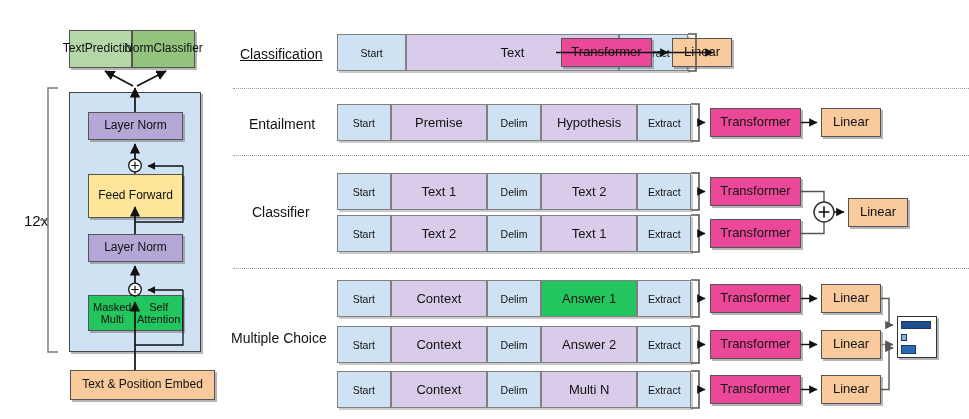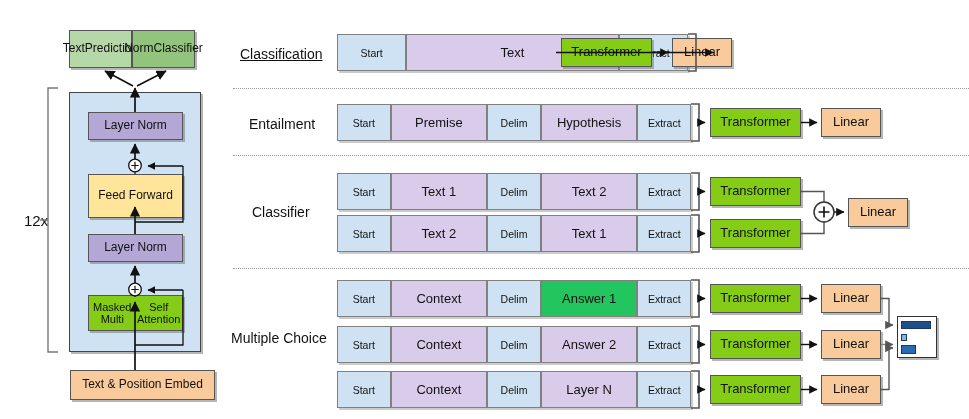--- a/index.html
+++ b/index.html
@@ -6,26 +6,26 @@
   body{width:969px;height:419px;position:relative;overflow:hidden;
        font-family:"Liberation Sans","DejaVu Sans",sans-serif;color:#111;}
   #stage{position:absolute;left:0;top:0;width:969px;height:419px;}
 
   
   .blk{position:absolute;box-sizing:border-box;border:1.3px solid #555;
        display:flex;align-items:center;justify-content:center;
        text-align:center;line-height:1.12;color:#111;}
   .shadow{box-shadow:2px 2px 0 rgba(120,120,120,.55);}
   .c-violet {background:#b4a7d6;}
-  .c-green  {background:#84cc16;}
+  .c-green  {background:#ec4899;}
   .c-greenL {background:#b6d7a8;}
   .c-greenD {background:#93c47d;}
   .c-orange {background:#f9cb9c;}
   .c-yellow {background:#ffe599;}
-  .c-pink   {background:#84cc16;}
+  .c-pink   {background:#22c55e;}
   .c-lblue  {background:#cfe2f3;}
 
   
   .tok{position:absolute;box-sizing:border-box;border:1px solid #808080;
        display:flex;align-items:center;justify-content:center;
        font-size:10.5px;color:#111;}
   .tok.big{font-size:13px;}
 
   .lbl{position:absolute;font-size:14px;color:#111;white-space:nowrap;}
   .lbl.small{font-size:11.5px;}
@@ -186,21 +186,21 @@
       <div class="tok" style="left: 337px; top: 371px; width: 53.5225px; height: 37px; background: rgb(207, 226, 243);">
         <span>Start</span>
       </div>
       <div class="tok big" style="left: 390.523px; top: 371px; width: 96.7162px; height: 37px; background: rgb(217, 204, 234);">
         <span>Context</span>
       </div>
       <div class="tok" style="left: 487.239px; top: 371px; width: 53.5225px; height: 37px; background: rgb(207, 226, 243);">
         <span>Delim</span>
       </div>
       <div class="tok big" style="left: 540.761px; top: 371px; width: 96.7162px; height: 37px; background: rgb(217, 204, 234);">
-        <span>Layer N</span>
+        <span>Multi N</span>
       </div>
       <div class="tok" style="left: 637.477px; top: 371px; width: 53.5225px; height: 37px; background: rgb(207, 226, 243);">
         <span>Extract</span>
       </div>
       <div style="position: absolute; left: 337px; top: 371px; width: 354px; height: 37px; border: 1.2px solid rgb(128, 128, 128); box-sizing: border-box; box-shadow: rgba(140, 140, 140, 0.45) 2px 2px 0px; pointer-events: none;"></div>
     </div>
 
   <div class="blk c-green shadow" style="left:561px;top:38px;width:91px;height:29px;">
     <span class="stage-txt" style="font-size:13px;">Transformer</span>
   </div>

